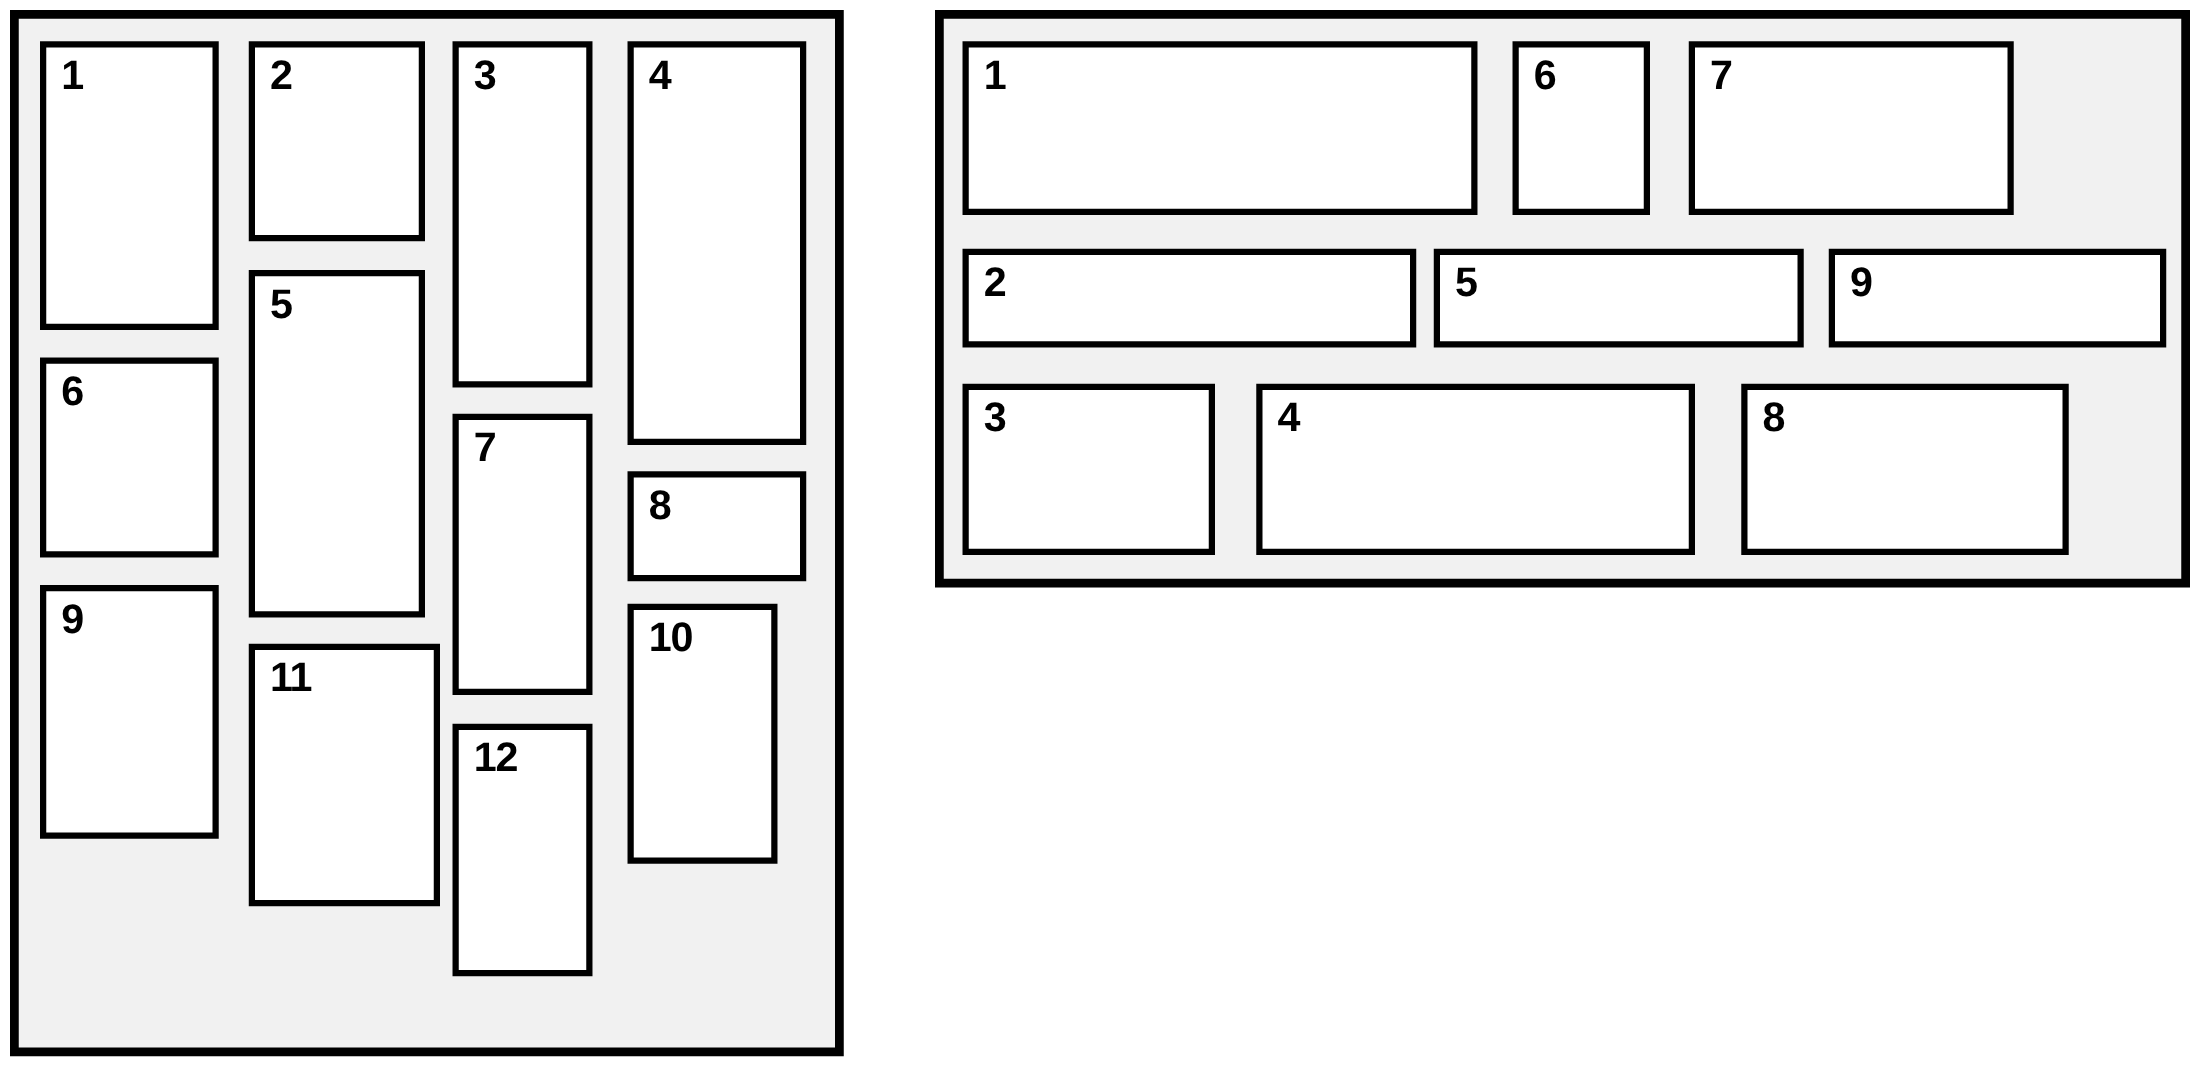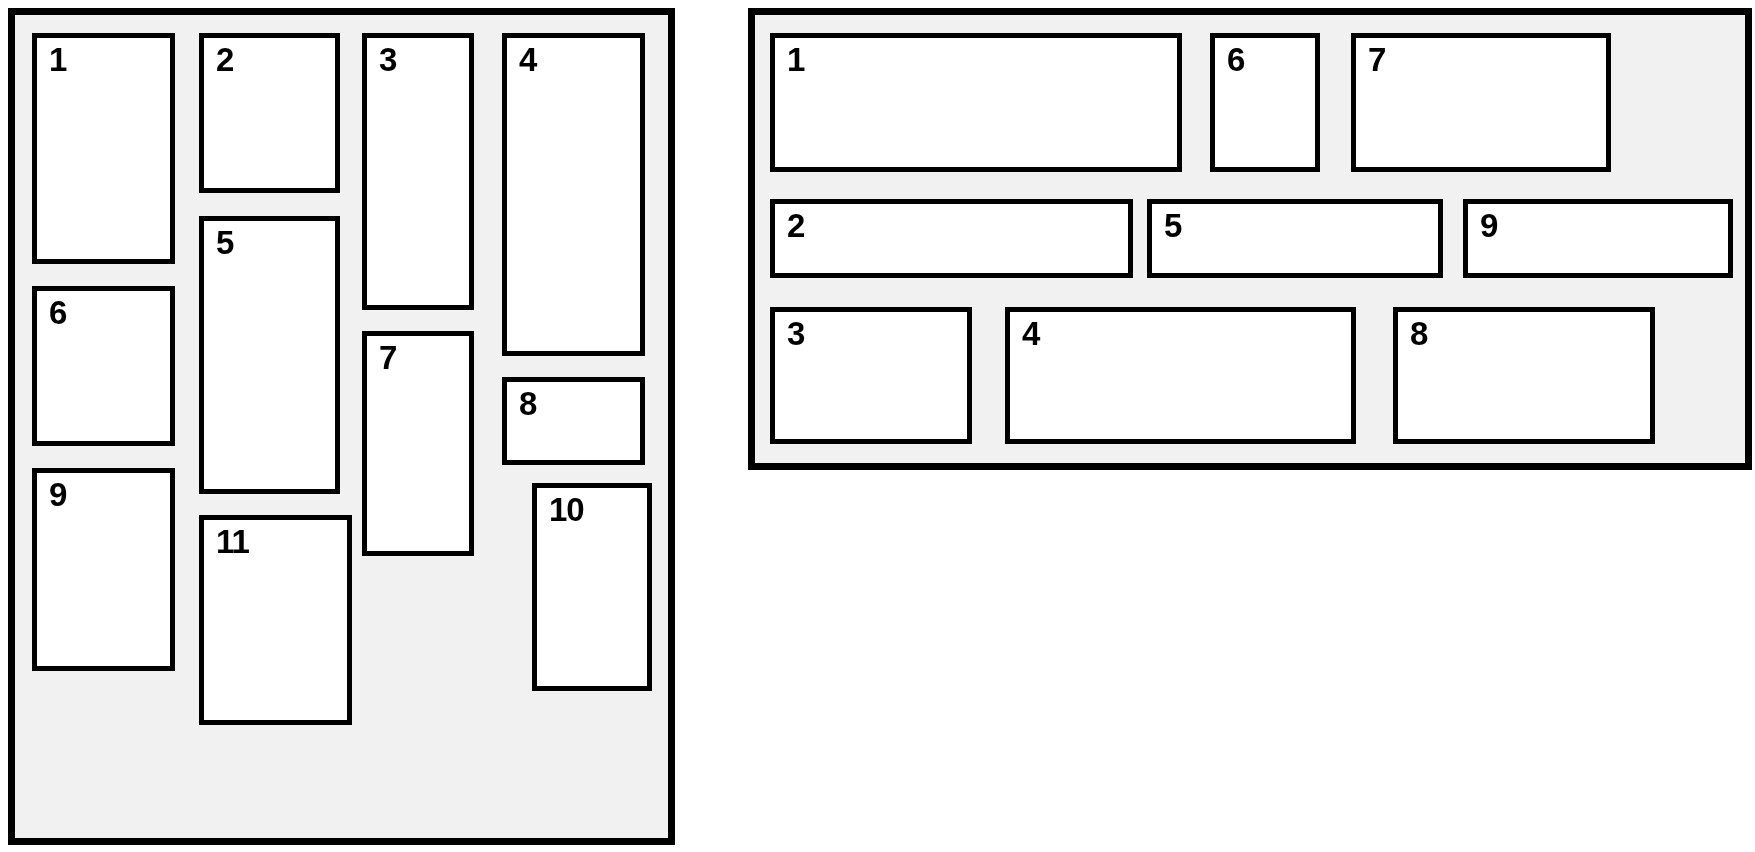--- a/index.html
+++ b/index.html
@@ -51,21 +51,21 @@
   
   .L1  { left: 17px;  top: 18px;  width: 143px; height: 231px; }
   .L2  { left: 184px; top: 18px;  width: 141px; height: 160px; }
   .L3  { left: 347px; top: 18px;  width: 112px; height: 277px; }
   .L4  { left: 487px; top: 18px;  width: 143px; height: 323px; }
   .L5  { left: 184px; top: 201px; width: 141px; height: 278px; }
   .L6  { left: 17px;  top: 271px; width: 143px; height: 160px; }
   .L7  { left: 347px; top: 316px; width: 112px; height: 225px; }
   .L8  { left: 487px; top: 362px; width: 143px; height: 88px;  }
   .L9  { left: 17px;  top: 453px; width: 143px; height: 203px; }
-  .L10 { left: 487px; top: 468px; width: 120px; height: 208px; margin-left: 30px; }
+  .L10 { left: 487px; top: 468px; width: 120px; height: 208px; }
   .L11 { left: 184px; top: 500px; width: 153px; height: 210px; }
   .L12 { left: 347px; top: 564px; width: 112px; height: 202px; }
 
   
   .R1  { left: 15px;  top: 18px;  width: 412px; height: 139px; }
   .R6  { left: 455px; top: 18px;  width: 110px; height: 139px; }
   .R7  { left: 596px; top: 18px;  width: 260px; height: 139px; }
   .R2  { left: 15px;  top: 184px; width: 363px; height: 79px;  }
   .R5  { left: 392px; top: 184px; width: 296px; height: 79px;  }
   .R9  { left: 708px; top: 184px; width: 270px; height: 79px;  }
@@ -83,20 +83,21 @@
     <div class="box L2"><span class="box-label">2</span></div>
     <div class="box L3"><span class="box-label">3</span></div>
     <div class="box L4"><span class="box-label">4</span></div>
     <div class="box L5"><span class="box-label">5</span></div>
     <div class="box L6"><span class="box-label">6</span></div>
     <div class="box L7"><span class="box-label">7</span></div>
     <div class="box L8"><span class="box-label">8</span></div>
     <div class="box L9"><span class="box-label">9</span></div>
     <div class="box L10"><span class="box-label">10</span></div>
     <div class="box L11"><span class="box-label">11</span></div>
+    <div class="box L12"><span class="box-label">12</span></div>
   </section>
 
   <section class="panel panel-rows">
     <div class="box R1"><span class="box-label">1</span></div>
     <div class="box R6"><span class="box-label">6</span></div>
     <div class="box R7"><span class="box-label">7</span></div>
     <div class="box R2"><span class="box-label">2</span></div>
     <div class="box R5"><span class="box-label">5</span></div>
     <div class="box R9"><span class="box-label">9</span></div>
     <div class="box R3"><span class="box-label">3</span></div>

